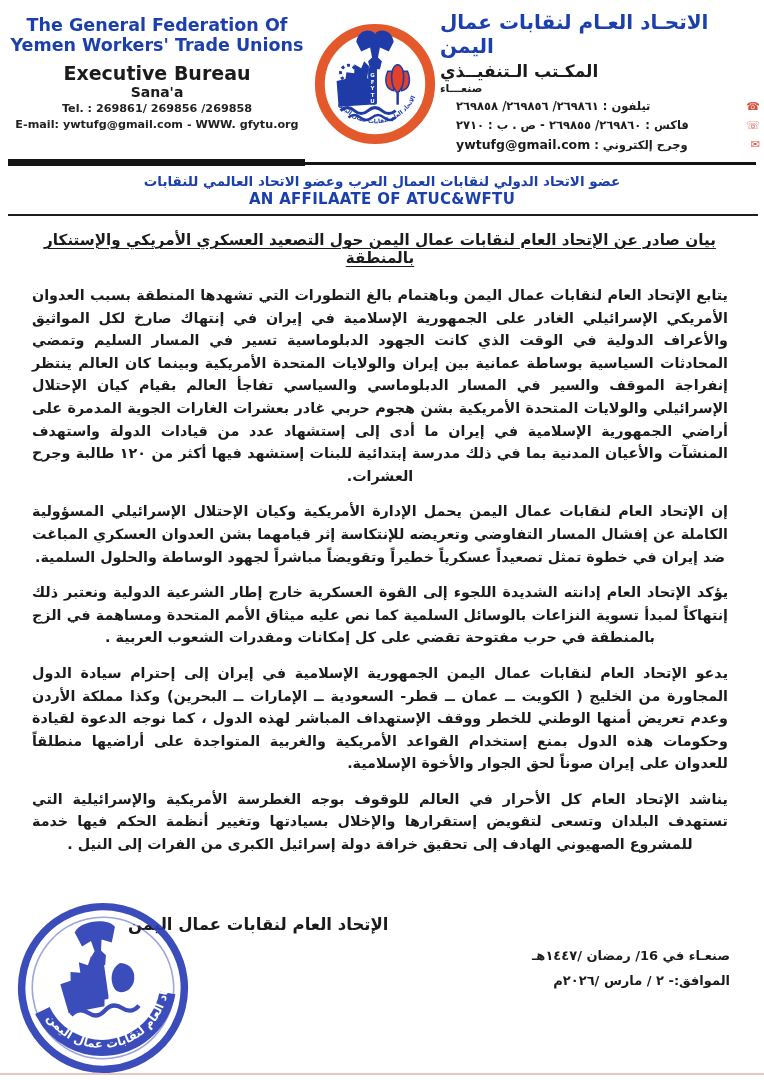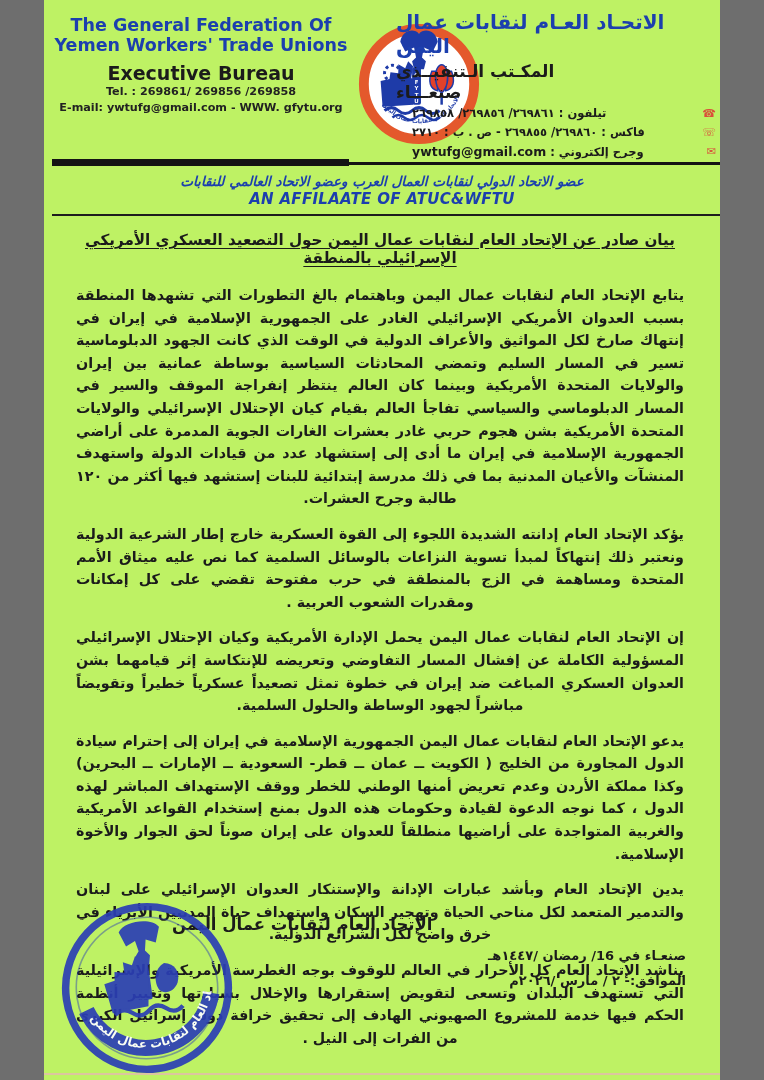--- a/index.html
+++ b/index.html
@@ -1,39 +1,39 @@
 <!DOCTYPE html>
 <html><head>
 <meta charset="utf-8">
 <style>
   html,body{margin:0;padding:0;background:#6e6e6e;}
-  .page{position:relative;width:676px;height:1080px;margin:0 auto;background:#bef264;
+  .page{position:relative;width:764px;height:1080px;margin:0 auto;background:#ffffff;
         overflow:hidden;font-family:"DejaVu Sans",sans-serif;color:#1b1b1b;}
 
   
   .header-en{position:absolute;left:6px;top:16px;width:302px;text-align:center;}
   .en-org{color:#1c3fae;font-weight:bold;font-size:17.5px;line-height:1.12;}
   .en-bureau{font-size:19px;font-weight:bold;margin-top:8px;line-height:1.1;}
   .en-city{font-size:14px;font-weight:bold;line-height:1.2;}
   .en-contact{font-size:11.2px;font-weight:600;line-height:1.4;color:#222;}
 
   .logo-wrap{position:absolute;left:311px;top:20px;width:128px;height:128px;}
 
   .header-ar{position:absolute;right:4px;top:10px;width:320px;text-align:left;direction:rtl;}
   .ar-org{color:#1c3fae;font-weight:bold;font-size:20px;line-height:1.2;}
   .ar-bureau{font-size:17px;font-weight:bold;margin-top:3px;letter-spacing:1px;}
-  .ar-city{font-size:17px;font-weight:bold;margin-top:1px;letter-spacing:2px;}
+  .ar-city{font-size:11px;font-weight:bold;margin-top:1px;letter-spacing:2px;}
   .ar-contact{font-size:11.5px;font-weight:bold;margin-top:4px;position:relative;padding:0 16px;line-height:1.3;}
   .cicon{color:#d9503a;font-size:11px;position:absolute;right:0;top:1px;}
   .email-en{direction:ltr;unicode-bidi:embed;font-size:12.5px;font-weight:bold;}
 
   
   .rule-a{position:absolute;left:8px;top:162px;width:748px;height:3px;background:#141414;}
   .rule-a-left{position:absolute;left:8px;top:159px;width:297px;height:7px;background:#141414;}
-  .affil{position:absolute;left:0;right:0;top:173px;text-align:center;color:#1c3fae;font-weight:bold;font-style:italic;}
+  .affil{position:absolute;left:0;right:0;top:173px;text-align:center;color:#1c3fae;font-weight:bold;}
   .affil-ar{font-size:13.5px;direction:rtl;}
   .affil-en{font-size:15px;letter-spacing:.3px;margin-top:1px;}
   .rule-b{position:absolute;left:8px;top:214px;width:750px;height:2px;background:#1d1d1d;}
 
   
   .content{position:absolute;top:231px;left:32px;right:36px;direction:rtl;}
   .doc-title{text-align:center;font-size:15.2px;font-weight:bold;text-decoration:underline;
              text-underline-offset:3px;margin:0 0 17px 0;}
   .content p{font-size:14.3px;font-weight:bold;line-height:22.6px;text-align:justify;
              text-align-last:center;margin:0 0 13px 0;}
@@ -49,20 +49,21 @@
 </style>
 </head>
 <body>
 
 <div class="page">
 
   <div class="header-en">
     <div class="en-org">The General Federation Of</div>
     <div class="en-org">Yemen Workers' Trade Unions</div>
     <div class="en-bureau">Executive Bureau</div>
+    <div class="en-city">Sana'a</div>
     <div class="en-contact">Tel. : 269861/ 269856 /269858</div>
     <div class="en-contact">E-mail: ywtufg@gmail.com - WWW. gfytu.org</div>
   </div>
 
   <div class="logo-wrap">
     <svg viewBox="0 0 130 130" width="128" height="128">
       <circle cx="65" cy="65" r="56" fill="#ffffff" stroke="#e4592c" stroke-width="10"></circle>
 
       <path d="M46,22 C48,10 60,8 65,14 C70,8 82,10 84,22 L79,32 L70,28 L68,38 L72,42 L70,50 L60,50 L58,42 L62,38 L60,28 L51,32 Z" fill="#1e3ba8"></path>
       <rect x="58" y="48" width="9" height="38" rx="2" fill="#1e3ba8"></rect>
@@ -108,26 +109,25 @@
 
   <div class="rule-a"></div>
   <div class="rule-a-left"></div>
   <div class="affil">
     <div class="affil-ar">عضو الاتحاد الدولي لنقابات العمال العرب وعضو الاتحاد العالمي للنقابات</div>
     <div class="affil-en">AN AFFILAATE OF ATUC&amp;WFTU</div>
   </div>
   <div class="rule-b"></div>
 
   <div class="content">
-    <h1 class="doc-title">بيان صادر عن الإتحاد العام لنقابات عمال اليمن حول التصعيد العسكري الأمريكي الإسرائيلي بالمنطقة</h1>
+    <h1 class="doc-title">بيان صادر عن الإتحاد العام لنقابات عمال اليمن حول التصعيد العسكري الأمريكي والإستنكار بالمنطقة</h1>
     <p>يتابع الإتحاد العام لنقابات عمال اليمن وباهتمام بالغ التطورات التي تشهدها المنطقة بسبب العدوان الأمريكي الإسرائيلي الغادر على الجمهورية الإسلامية في إيران في إنتهاك صارخ لكل المواثيق والأعراف الدولية في الوقت الذي كانت الجهود الدبلوماسية تسير في المسار السليم وتمضي المحادثات السياسية بوساطة عمانية بين إيران والولايات المتحدة الأمريكية وبينما كان العالم ينتظر إنفراجة الموقف والسير في المسار الدبلوماسي والسياسي تفاجأ العالم بقيام كيان الإحتلال الإسرائيلي والولايات المتحدة الأمريكية بشن هجوم حربي غادر بعشرات الغارات الجوية المدمرة على أراضي الجمهورية الإسلامية في إيران ما أدى إلى إستشهاد عدد من قيادات الدولة واستهدف المنشآت والأعيان المدنية بما في ذلك مدرسة إبتدائية للبنات إستشهد فيها أكثر من ١٢٠ طالبة وجرح العشرات.</p>
+    <p>إن الإتحاد العام لنقابات عمال اليمن يحمل الإدارة الأمريكية وكيان الإحتلال الإسرائيلي المسؤولية الكاملة عن إفشال المسار التفاوضي وتعريضه للإنتكاسة إثر قيامهما بشن العدوان العسكري المباغت ضد إيران في خطوة تمثل تصعيداً عسكرياً خطيراً وتقويضاً مباشراً لجهود الوساطة والحلول السلمية.</p>
     <p>يؤكد الإتحاد العام إدانته الشديدة اللجوء إلى القوة العسكرية خارج إطار الشرعية الدولية ونعتبر ذلك إنتهاكاً لمبدأ تسوية النزاعات بالوسائل السلمية كما نص عليه ميثاق الأمم المتحدة ومساهمة في الزج بالمنطقة في حرب مفتوحة تقضي على كل إمكانات ومقدرات الشعوب العربية .</p>
-    <p>إن الإتحاد العام لنقابات عمال اليمن يحمل الإدارة الأمريكية وكيان الإحتلال الإسرائيلي المسؤولية الكاملة عن إفشال المسار التفاوضي وتعريضه للإنتكاسة إثر قيامهما بشن العدوان العسكري المباغت ضد إيران في خطوة تمثل تصعيداً عسكرياً خطيراً وتقويضاً مباشراً لجهود الوساطة والحلول السلمية.</p>
     <p class="last-right">يدعو الإتحاد العام لنقابات عمال اليمن الجمهورية الإسلامية في إيران إلى إحترام سيادة الدول المجاورة من الخليج ( الكويت ــ عمان ــ قطر- السعودية ــ الإمارات ــ البحرين) وكذا مملكة الأردن وعدم تعريض أمنها الوطني للخطر ووقف الإستهداف المباشر لهذه الدول ، كما نوجه الدعوة لقيادة وحكومات هذه الدول بمنع إستخدام القواعد الأمريكية والغربية المتواجدة على أراضيها منطلقاً للعدوان على إيران صوناً لحق الجوار والأخوة الإسلامية.</p>
-    <p>يدين الإتحاد العام وبأشد عبارات الإدانة والإستنكار العدوان الإسرائيلي على لبنان والتدمير المتعمد لكل مناحي الحياة وتهجير السكان واستهداف حياة المدنيين الأبرياء في خرق واضح لكل الشرائع الدولية.</p>
     <p>يناشد الإتحاد العام كل الأحرار في العالم للوقوف بوجه الغطرسة الأمريكية والإسرائيلية التي تستهدف البلدان وتسعى لتقويض إستقرارها والإخلال بسيادتها وتغيير أنظمة الحكم فيها خدمة للمشروع الصهيوني الهادف إلى تحقيق خرافة دولة إسرائيل الكبرى من الفرات إلى النيل .</p>
   </div>
 
   <div class="signature">الإتحاد العام لنقابات عمال اليمن</div>
   <div class="dates">
     <div>صنعـاء في  16/ رمضان /١٤٤٧هـ</div>
     <div>الموافق:-  ٢ / مارس /٢٠٢٦م</div>
   </div>
 
   <div class="stamp">

